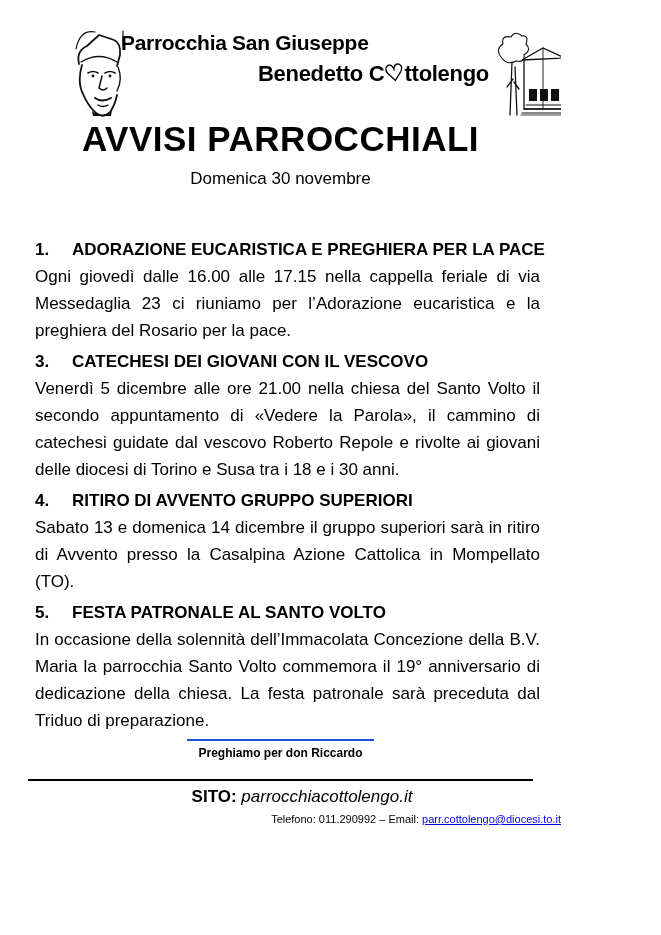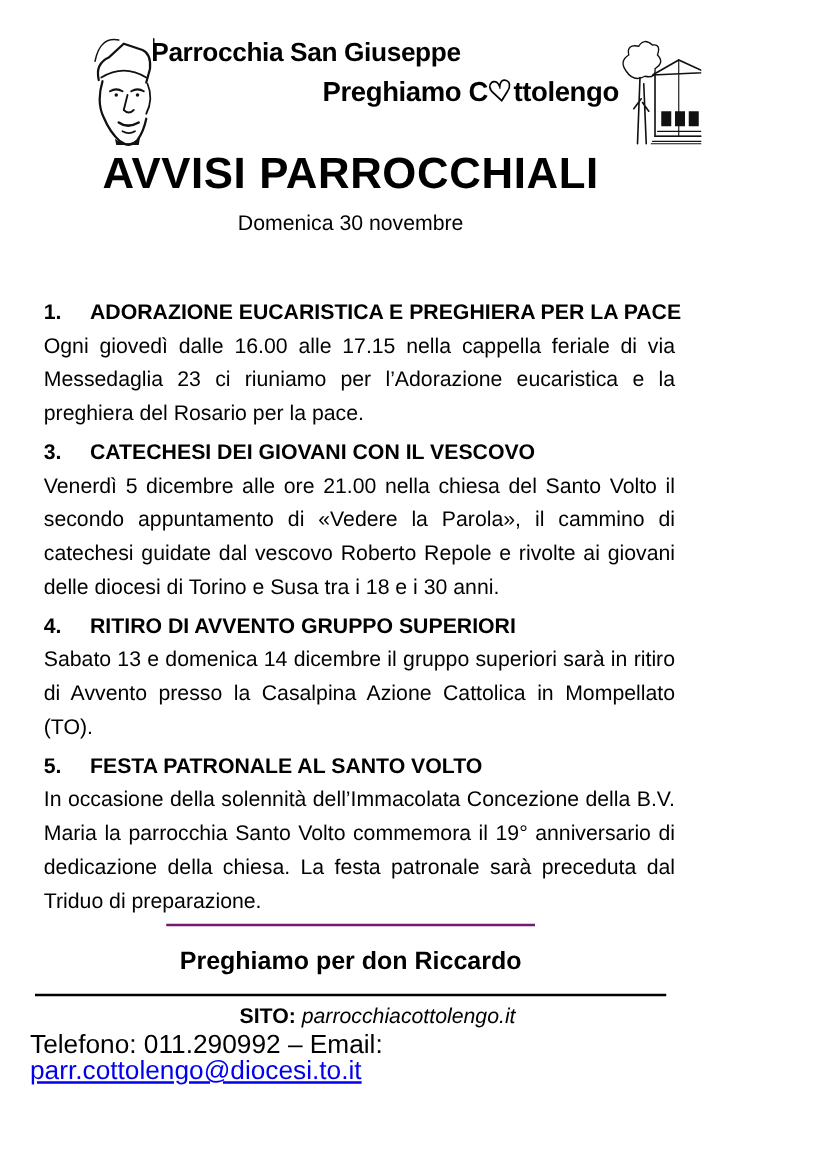--- a/index.html
+++ b/index.html
@@ -48,32 +48,32 @@
   .sec-num { display: inline-block; width: 37px; }
   .sec-body {
     font-size: 17px; line-height: 27px;
     text-align: justify;
   }
 
   
   .prayer-wrap { margin-top: 5px; text-align: center; }
   .prayer {
     display: inline-block;
-    border-top: 2px solid #701a75;
-    padding: 18px 11px 0 11px;
-    font-weight: bold; font-size: 20px; line-height: 21px;
+    border-top: 2px solid #1d4ed8;
+    padding: 2px 11px 0 11px;
+    font-weight: bold; font-size: 12px; line-height: 21px;
   }
   .big-rule {
     margin: 15px 28px 0 28px;
     border: none; border-top: 2px solid #000; height: 0;
   }
   .site-line { margin-top: 5px; text-align: center; font-size: 17px; line-height: 21px; margin-left: 43px; }
   .site-label { font-weight: bold; }
   .site-value { font-style: italic; }
-  .phone-line { margin-top: 2px; text-align: left; font-size: 21px; line-height: 21px; padding-left: 24px; }
+  .phone-line { margin-top: 2px; text-align: right; font-size: 11px; line-height: 21px; padding-left: 24px; }
   .email-link { color: #0000ee; text-decoration: underline; cursor: pointer; }
 
   svg { display: block; }
 </style>
 </head>
 <body>
 
 <div class="page">
 
   <div class="header">
@@ -92,21 +92,21 @@
         <circle cx="48" cy="51" r="1.4" fill="#111" stroke="none"></circle>
         <path d="M40,51 L37,63 Q41,67 45,63" stroke-width="1.5"></path>
         <path d="M33,73 Q40,78 49,73" stroke-width="2"></path>
         <path d="M36,80 Q41,83 46,80" stroke-width="1.4"></path>
         <path d="M30,86 Q40,94 50,85 L49,91 L31,91 Z" fill="#111" stroke="none"></path>
       </svg>
     </div>
 
     <div class="org-line1">Parrocchia San Giuseppe</div>
 
-    <div class="org-line2"><span>Preghiamo C</span><span class="heart">♡</span><span>ttolengo</span></div>
+    <div class="org-line2"><span>Benedetto C</span><span class="heart">♡</span><span>ttolengo</span></div>
 
     <div class="church">
       <svg width="167" height="92" viewBox="0 0 167 92" fill="none" stroke="#111" stroke-width="1.3" stroke-linecap="round">
 
         <path d="M10,30 Q4,22 12,17 Q10,8 20,10 Q24,3 31,9 Q38,8 35,17 Q41,23 33,28 Q34,36 25,34 Q16,39 10,30 Z" stroke-width="1.1"></path>
         <path d="M21,35 L19,88 M24,40 L26,88 M16,60 L22,52 M28,62 L23,55"></path>
 
         <path d="M33,33 L33,82 L72,82 L72,31"></path>
         <path d="M31,33 L52,21 L74,31 Z" fill="#fff"></path>
         <path d="M52,21 L52,82" stroke-width="0.9"></path>

